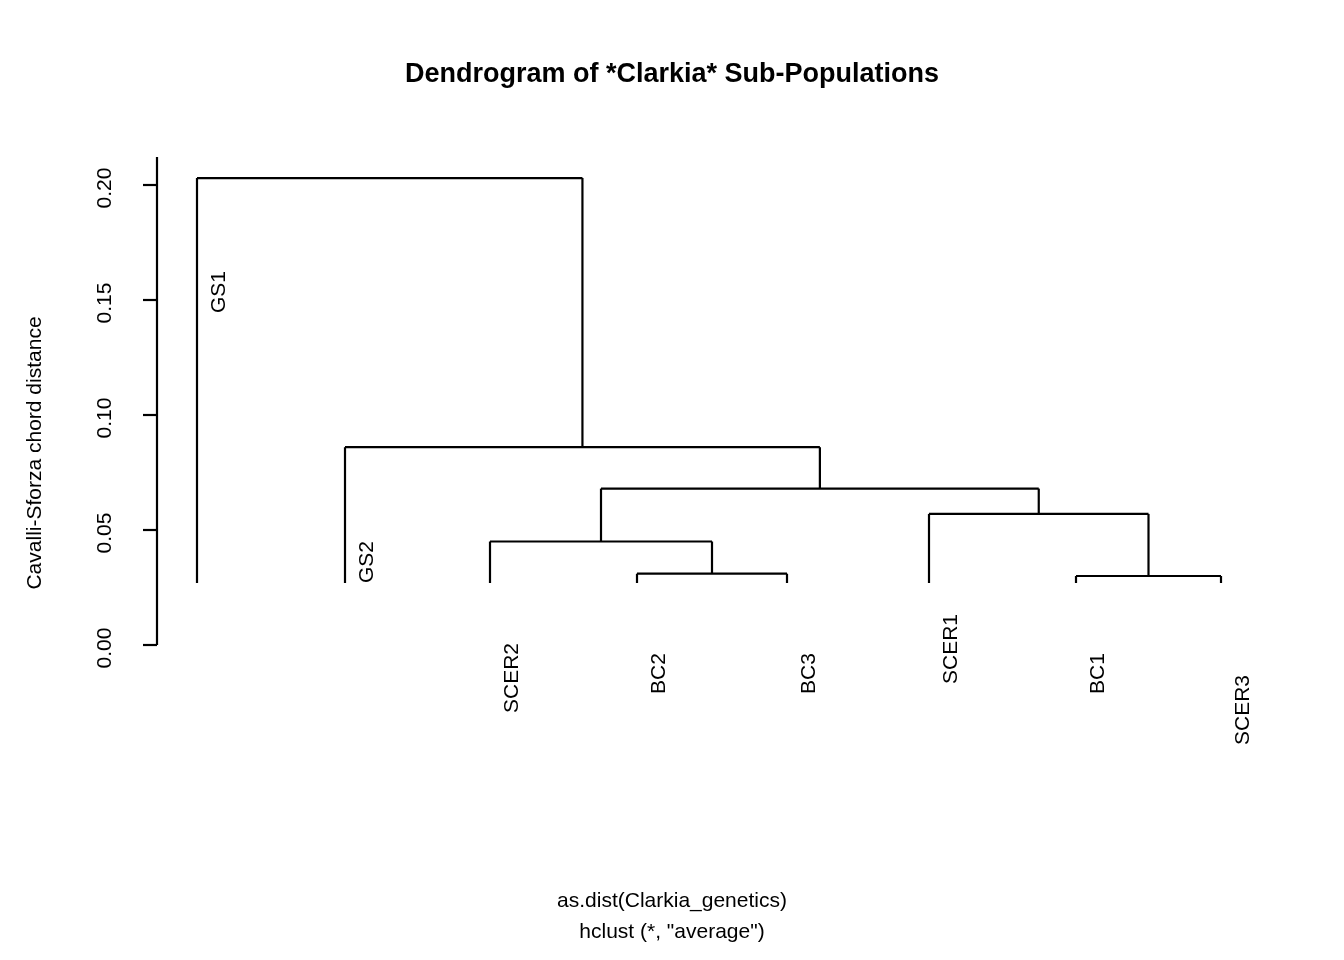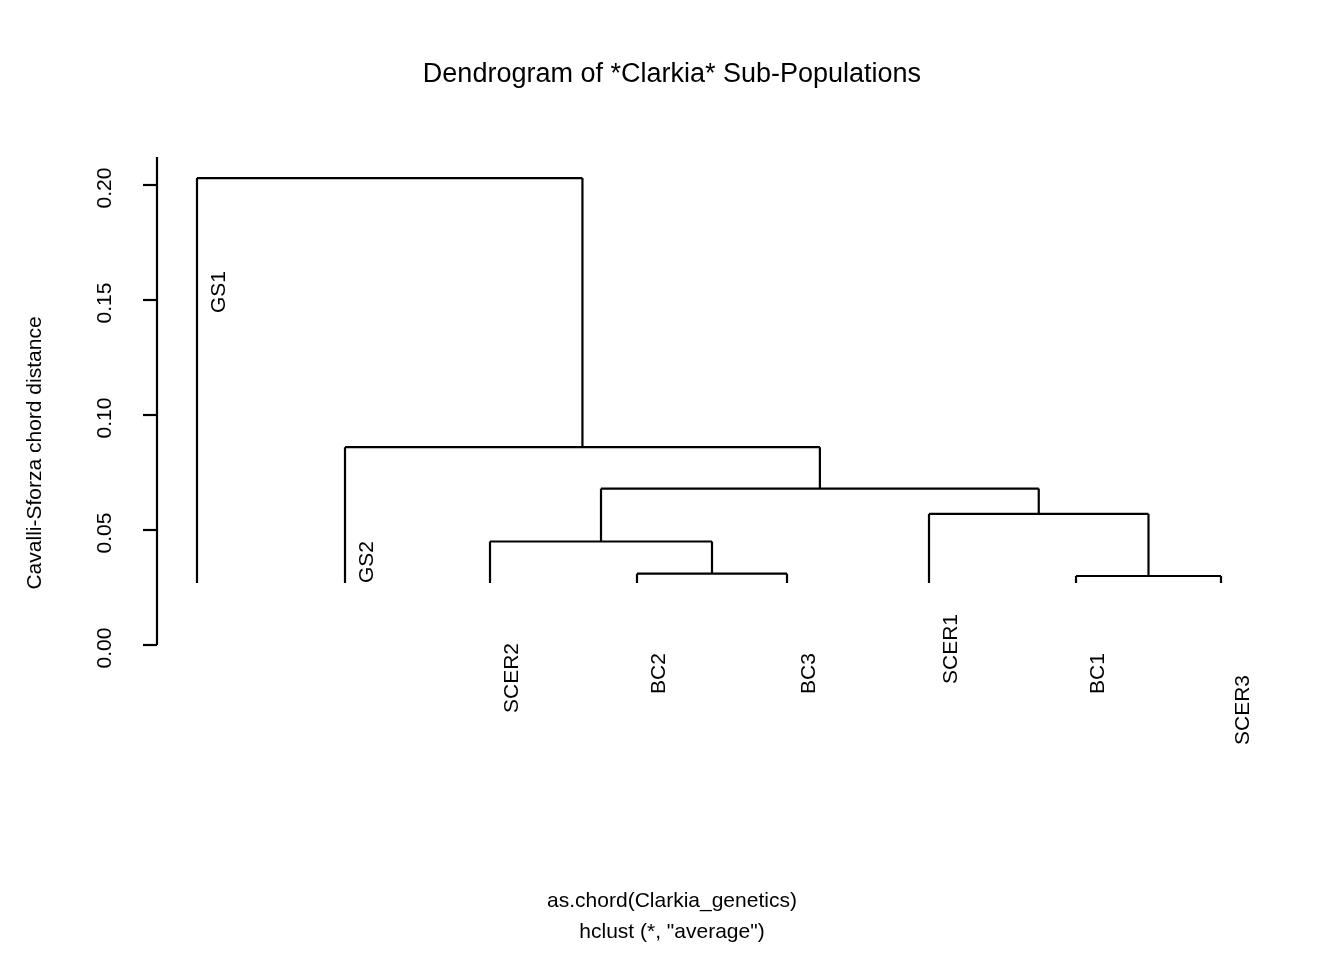--- a/index.html
+++ b/index.html
@@ -4,21 +4,21 @@
 <style>
   html,body{margin:0;padding:0;}
   body{
     width:1344px;height:960px;background:#ffffff;
     font-family:"Liberation Sans", sans-serif;
     color:#000000;overflow:hidden;position:relative;
   }
   #plot{position:absolute;left:0;top:0;width:1344px;height:960px;}
   .title{
     position:absolute;left:0;top:58px;width:1344px;text-align:center;
-    font-size:27px;font-weight:normal;letter-spacing:0px;
+    font-size:27px;font-weight:bold;letter-spacing:0px;
   }
   .ylab{
     position:absolute;
     left:-176px;top:441px;width:420px;text-align:center;
     font-size:21px;
     transform:rotate(-90deg);transform-origin:center center;
     white-space:nowrap;
   }
   .ytick{
     position:absolute;font-size:21px;white-space:nowrap;
@@ -54,21 +54,21 @@
 
   <div class="leaflab" style="left:206px;top:313px;">GS1</div>
   <div class="leaflab" style="left:354px;top:583px;">GS2</div>
   <div class="leaflab" style="left:499px;top:713px;">SCER2</div>
   <div class="leaflab" style="left:646px;top:694px;">BC2</div>
   <div class="leaflab" style="left:796px;top:694px;">BC3</div>
   <div class="leaflab" style="left:938px;top:684px;">SCER1</div>
   <div class="leaflab" style="left:1085px;top:694px;">BC1</div>
   <div class="leaflab" style="left:1230px;top:745px;">SCER3</div>
 
-  <div class="caption cap1">as.chord(Clarkia_genetics)</div>
+  <div class="caption cap1">as.dist(Clarkia_genetics)</div>
   <div class="caption cap2">hclust (*, "average")</div>
 
   <svg id="plot" viewBox="0 0 1344 960">
     <g>
       <path id="axis-spine" fill="none" stroke="#000" stroke-width="2.2" d="M 157 157 L 157 645"></path>
       <g id="axis-ticks" stroke="#000" stroke-width="2.2" fill="none">
           <path d="M 157 645 L 143 645"></path>
           <path d="M 157 530 L 143 530"></path>
           <path d="M 157 415 L 143 415"></path>
           <path d="M 157 300 L 143 300"></path>

